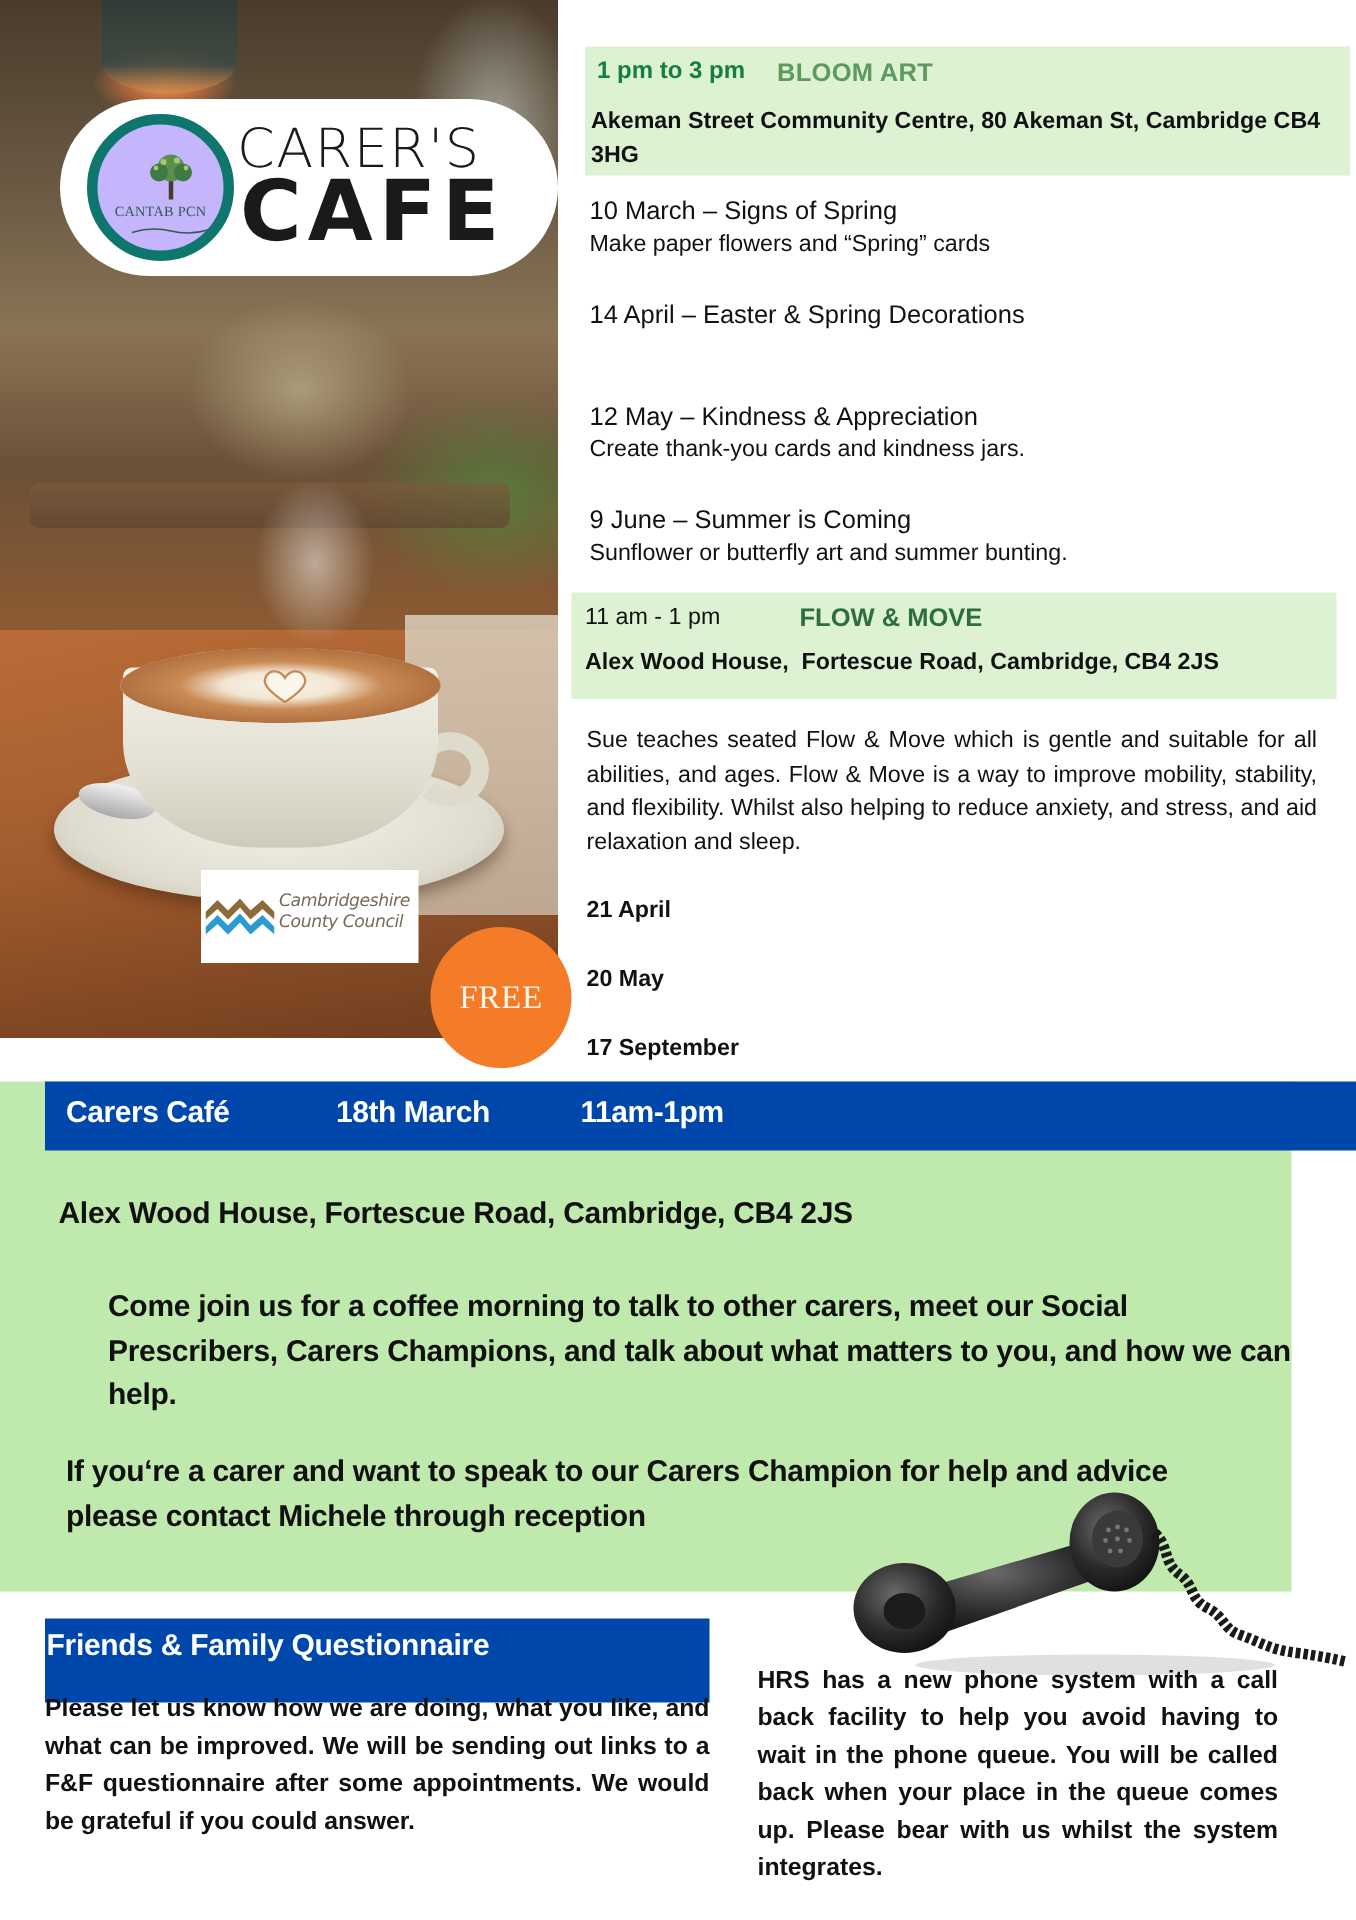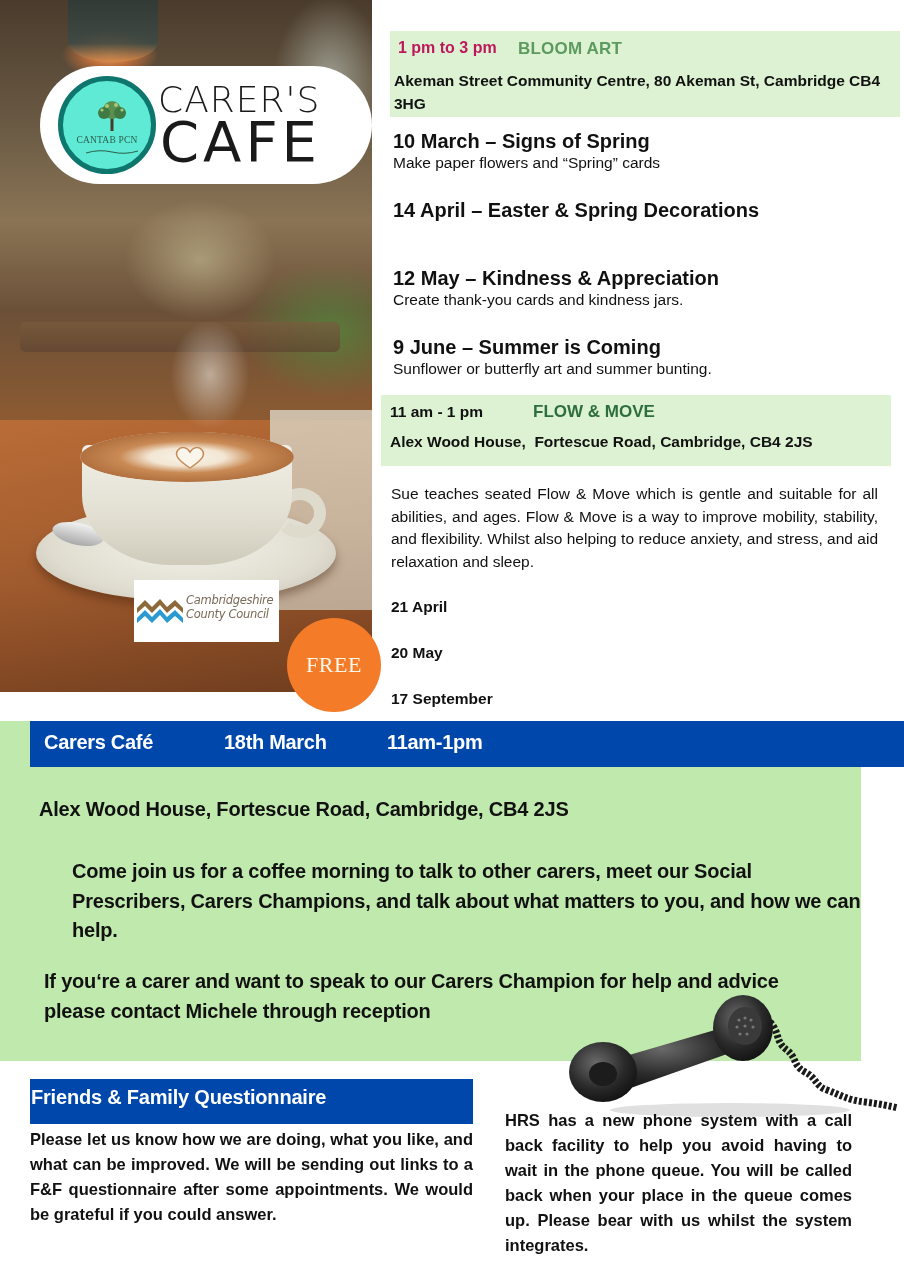--- a/index.html
+++ b/index.html
@@ -38,54 +38,54 @@
   .hero .cup-rim { position: absolute; left: 80px; top: 432px; width: 214px; height: 50px; border-radius: 50%;
     background: radial-gradient(ellipse at center, #f7f3ea 0%, #f3e6d3 25%, #c98a55 45%, #b27140 70%, #eeebe2 72%); }
   .hero .heart { position: absolute; left: 172px; top: 445px; width: 36px; height: 24px; }
   .hero .handle { position: absolute; left: 274px; top: 488px; width: 52px; height: 50px;
     border: 12px solid #dedbcd; border-radius: 50%; border-left-color: transparent; }
 
   
   .title-pill { position: absolute; left: 40px; top: 66px; width: 332px; height: 118px;
     background: #ffffff; border-radius: 59px; }
   .logo-circle { position: absolute; left: 58px; top: 76px; width: 98px; height: 98px;
-    border: 5px solid #0f766e; border-radius: 50%; background: #5eead4; }
+    border: 7px solid #0f766e; border-radius: 50%; background: #c4b5fd; }
   .logo-tree { position: absolute; left: 32px; top: 18px; width: 34px; height: 36px; }
   .logo-text { position: absolute; left: 0; width: 100%; top: 54px; text-align: center;
     font-family: "Liberation Serif", "DejaVu Serif", serif; font-size: 9.5px; color: #2d5e4a; letter-spacing: 0.2px; }
   .logo-wave { position: absolute; left: 22px; top: 68px; width: 54px; height: 6px; }
   .title-line1 { position: absolute; left: 158px; top: 80px; font-family: "DejaVu Sans", sans-serif;
     font-weight: 200; font-size: 36px; letter-spacing: 1px; color: #1a1a1a; line-height: 40px; }
   .title-line2 { position: absolute; left: 160px; top: 113px; font-family: "DejaVu Sans", sans-serif;
-    font-weight: 400; font-size: 56px; letter-spacing: 4px; color: #1a1a1a; line-height: 58px; }
+    font-weight: 700; font-size: 56px; letter-spacing: 4px; color: #1a1a1a; line-height: 58px; }
 
   
   .council { position: absolute; left: 134px; top: 580px; width: 145px; height: 62px; background: #fff; font-style: italic; }
   .council-mark { position: absolute; left: 3px; top: 16px; width: 46px; height: 28px; }
   .council-text { position: absolute; left: 52px; top: 13px; font-family: "DejaVu Sans", sans-serif;
     font-size: 11.5px; line-height: 14px; color: #7a6a58; letter-spacing: -0.3px; }
 
   
   .free { position: absolute; left: 287px; top: 618px; width: 94px; height: 94px; border-radius: 50%;
     background: #f47b28; color: #fff7ea; display: flex; align-items: center; justify-content: center;
     font-family: "Liberation Serif", "DejaVu Serif", serif; font-size: 22px; letter-spacing: 0.5px; }
 
   
   .bloom-box { position: absolute; left: 390px; top: 31px; width: 510px; height: 86px; background: #dcf2d2; }
-  .bloom-time { position: absolute; left: 8px; top: 8px; font-weight: bold; font-size: 16px; color: #be185d; }
+  .bloom-time { position: absolute; left: 8px; top: 8px; font-weight: bold; font-size: 16px; color: #15803d; }
   .bloom-title { position: absolute; left: 128px; top: 8px; font-weight: bold; font-size: 17px; color: #5d9a5f; letter-spacing: 0.2px; }
   .bloom-addr { position: absolute; left: 4px; top: 38px; width: 500px; font-weight: bold; font-size: 15.5px; line-height: 23px; color: #111; }
 
   .sessions { position: absolute; left: 393px; top: 130px; width: 500px; }
   .session { height: 68.5px; }
-  .session-title { font-weight: bold; font-size: 20px; line-height: 22px; color: #111; }
+  .session-title { font-weight: normal; font-size: 17px; line-height: 22px; color: #111; }
   .session-desc { font-size: 15.5px; line-height: 22px; color: #111; }
 
   .flow-box { position: absolute; left: 381px; top: 395px; width: 510px; height: 71px; background: #dcf2d2; }
-  .flow-time { position: absolute; left: 9px; top: 8px; font-weight: bold; font-size: 15.5px; color: #111; }
+  .flow-time { position: absolute; left: 9px; top: 8px; font-weight: normal; font-size: 15.5px; color: #111; }
   .flow-title { position: absolute; left: 152px; top: 7px; font-weight: bold; font-size: 17px; color: #2e6e3e; }
   .flow-addr { position: absolute; left: 9px; top: 38px; font-weight: bold; font-size: 15.5px; color: #111; white-space: pre; }
 
   .flow-desc { position: absolute; left: 391px; top: 483px; width: 487px; font-size: 15.5px; line-height: 22.7px;
     text-align: justify; color: #111; }
 
   .flow-dates { position: absolute; left: 391px; top: 597px; }
   .flow-date { font-weight: bold; font-size: 15.5px; height: 46px; line-height: 20px; color: #111; }
 
   
@@ -93,21 +93,21 @@
   .blue-bar { position: absolute; left: 30px; top: 721px; width: 904px; height: 46px; background: #0047ab; color: #fff; }
   .blue-bar span { position: absolute; top: 10px; font-weight: bold; font-size: 20px; letter-spacing: -0.3px; }
   .cafe-addr { position: absolute; left: 39px; top: 798px; font-weight: bold; font-size: 20px; letter-spacing: -0.2px; color: #111; }
   .cafe-desc { position: absolute; left: 39px; top: 857px; width: 790px; font-weight: bold; font-size: 20px; line-height: 29.5px; letter-spacing: -0.2px; color: #111; margin-left: 33px; }
   .cafe-contact { position: absolute; left: 44px; top: 966px; width: 780px; font-weight: bold; font-size: 20px; line-height: 30px; letter-spacing: -0.2px; color: #111; }
 
   
   .phone { position: absolute; left: 565px; top: 992px; width: 335px; height: 125px; }
 
   
-  .ff-bar { position: absolute; left: 30px; top: 1079px; width: 443px; height: 45px; background: #0047ab;
+  .ff-bar { position: absolute; left: 30px; top: 1079px; width: 443px; height: 56px; background: #0047ab;
     color: #fff; font-weight: bold; font-size: 20px; padding: 7px 0 0 1px; letter-spacing: -0.2px; }
   .ff-text { position: absolute; left: 30px; top: 1127px; width: 443px; font-weight: bold; font-size: 16.5px;
     line-height: 25px; text-align: justify; color: #111; }
 
   .hrs-text { position: absolute; left: 505px; top: 1108px; width: 347px; font-weight: bold; font-size: 16.5px;
     line-height: 25px; text-align: justify; color: #111; }
 </style>
 </head>
 <body>
 

